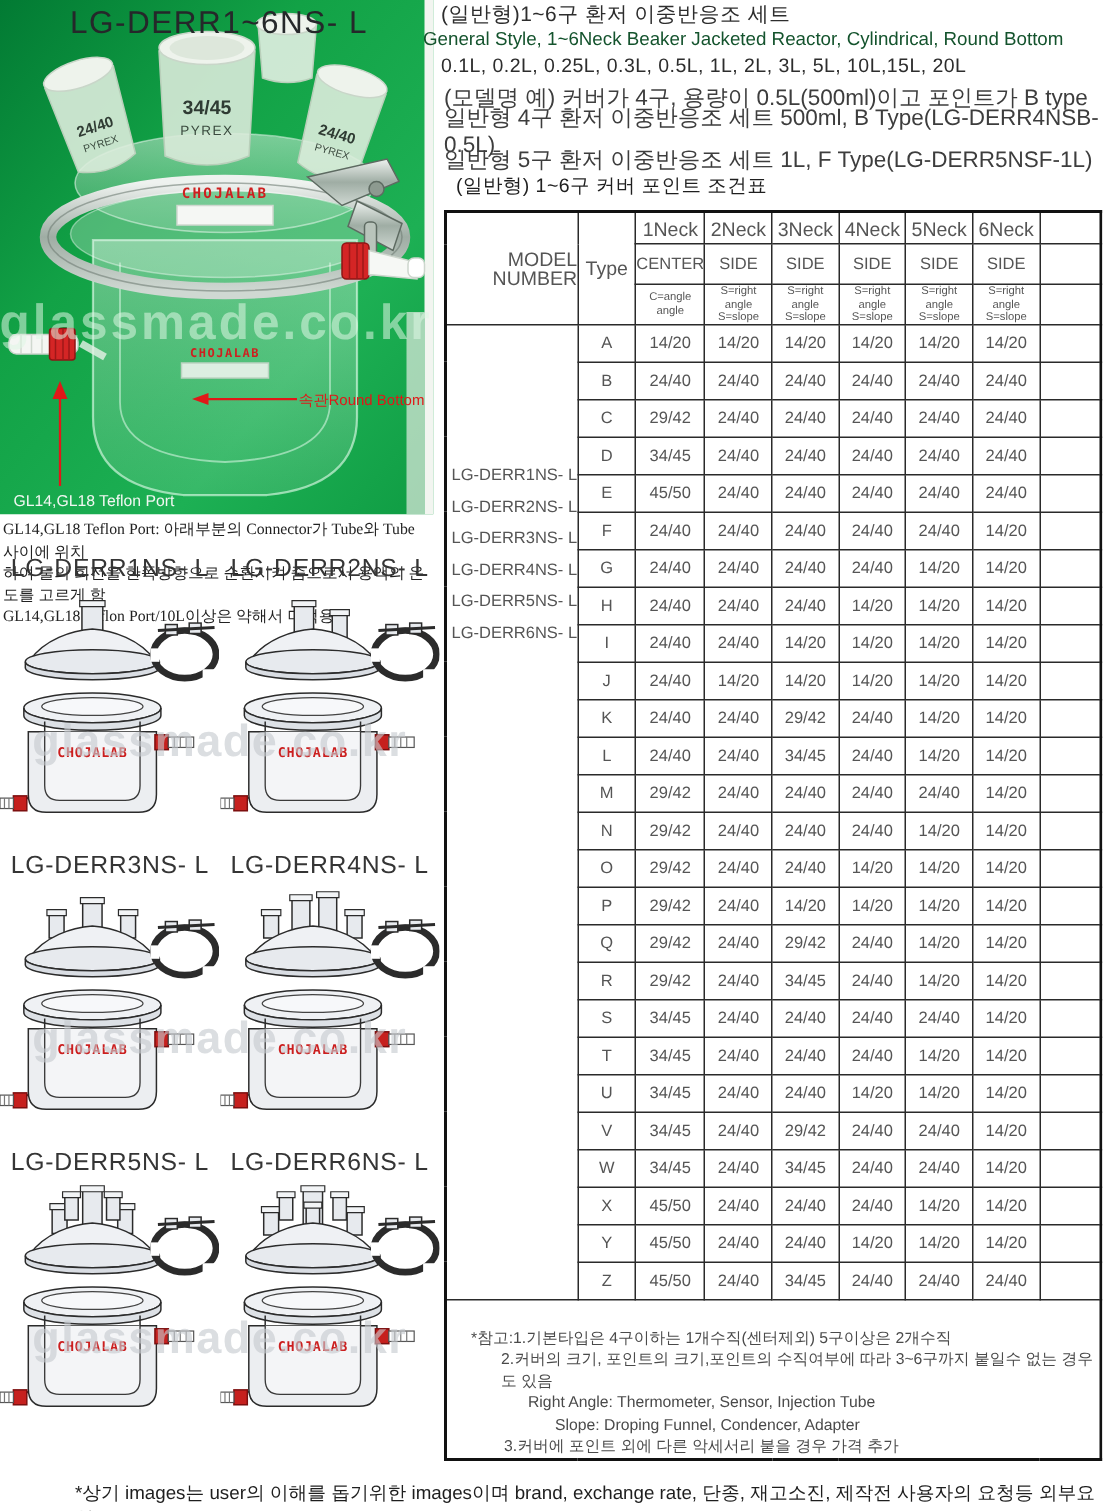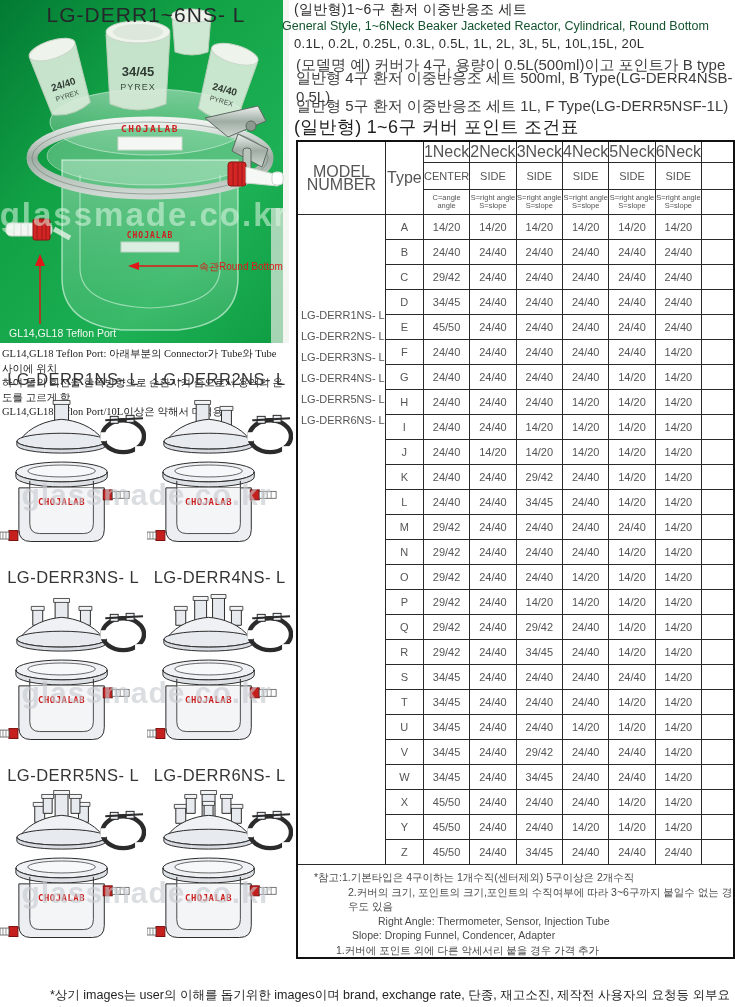--- a/index.html
+++ b/index.html
@@ -10,37 +10,37 @@
   
   #photo-caption{position:absolute;left:2px;top:347px;width:284px;
         font-size:10.5px;line-height:14.5px;color:#222;font-family:Liberation Serif, serif;}
   
   .abs{position:absolute;}
   #intro-ko{left:294px;top:1px;font-size:14px;color:#2d2d2d;letter-spacing:.3px;}
   #intro-en{left:282px;top:19px;font-size:12.5px;color:#14532d;}
   #intro-sizes{left:294px;top:36px;font-size:13px;color:#2d2d2d;letter-spacing:.3px;}
   .ex{left:296px;font-size:15px;color:#3d3d3d;}
   #ex1a{top:56px}#ex1b{top:69px}#ex2a{top:85px}#ex2b{top:97px}
-  #table-heading{left:294px;top:115px;font-size:18px;color:#1f1f1f;letter-spacing:.3px;}
+  #table-heading{left:304px;top:115px;font-size:13px;color:#1f1f1f;letter-spacing:.3px;}
   
   #spec-table{position:absolute;left:296px;top:140px;border-collapse:collapse;
         table-layout:fixed;border:2px solid #111;}
   #spec-table td{border:1px solid #2a2a2a;text-align:center;vertical-align:middle;
         color:#555;padding:0;overflow:hidden;}
-  #spec-table tr.h1 td{height:20px;font-size:16px;}
+  #spec-table tr.h1 td{height:20px;font-size:13px;}
   #spec-table tr.h2 td{height:26px;font-size:11px;}
   #spec-table tr.h3 td{height:24px;font-size:7.5px;line-height:8.5px;white-space:pre-line;}
   #spec-table tr.dr td{height:24px;font-size:11px;}
-  #spec-table td.model-h{font-size:11px;line-height:13px;}
+  #spec-table td.model-h{font-size:11px;line-height:13px;text-align:right;}
   #spec-table td.model-list{vertical-align:top;text-align:left;padding:90px 0 0 3px;
         font-size:9.5px;line-height:21px;white-space:nowrap;color:#555;}
   #spec-table td.note-cell{height:82px;vertical-align:top;text-align:left;
-        font-size:10.5px;line-height:14.5px;color:#4a4a4a;padding-top:5px;}
-  .note-line.n0{margin-left:16px}.note-line.n1{margin-left:50px}
-  .note-line.n2{margin-left:80px}.note-line.n3{margin-left:54px}.note-line.n4{margin-left:38px}
+        font-size:10.5px;line-height:14.5px;color:#4a4a4a;padding-top:18px;}
+  .note-line.n0{margin-left:16px}.note-line.n1{margin-left:36px}
+  .note-line.n2{margin-left:54px}.note-line.n3{margin-left:72px}.note-line.n4{margin-left:38px}
   
   .dia-head-row{position:absolute;left:0;width:293px;height:20px;display:flex;}
   .dia-head{width:50%;text-align:center;font-size:16.5px;color:#353535;letter-spacing:.5px;}
   .dia-row{position:absolute;left:0;width:293px;height:158px;display:flex;justify-content:space-between;}
   .dia-svg{width:146px;height:158px;}
   .wm{position:absolute;left:0;width:293px;text-align:center;font-size:30px;font-weight:bold;
       color:#c6cacf;opacity:.62;letter-spacing:1px;pointer-events:none;}
   
   #footer{position:absolute;left:50px;top:953px;width:685px;font-size:12.5px;
       line-height:17px;color:#1e1e1e;white-space:pre-wrap;}
@@ -483,21 +483,21 @@
           <td class="">24/40</td>
           <td class="">24/40</td>
           <td class=""></td>
         </tr>
         <tr>
           <td class="note-cell" colspan="9">
             <div class="note-line n0">*참고:1.기본타입은 4구이하는 1개수직(센터제외) 5구이상은 2개수직</div>
             <div class="note-line n1">2.커버의 크기, 포인트의 크기,포인트의 수직여부에 따라 3~6구까지 붙일수 없는 경우도 있음</div>
             <div class="note-line n2">Right Angle: Thermometer, Sensor, Injection Tube</div>
             <div class="note-line n3">Slope: Droping Funnel, Condencer, Adapter</div>
-            <div class="note-line n4">1.커버에 포인트 외에 다른 악세서리 붙을 경우 가격 추가</div>
+            <div class="note-line n4">3.커버에 포인트 외에 다른 악세서리 붙을 경우 가격 추가</div>
           </td>
         </tr>
       </tbody>
     </table>
 
   <div class="dia-head-row" style="top:370px">
     <div class="dia-head">LG-DERR1NS- L</div>
     <div class="dia-head">LG-DERR2NS- L</div>
   </div>
   <div class="dia-row" style="top:390px">

